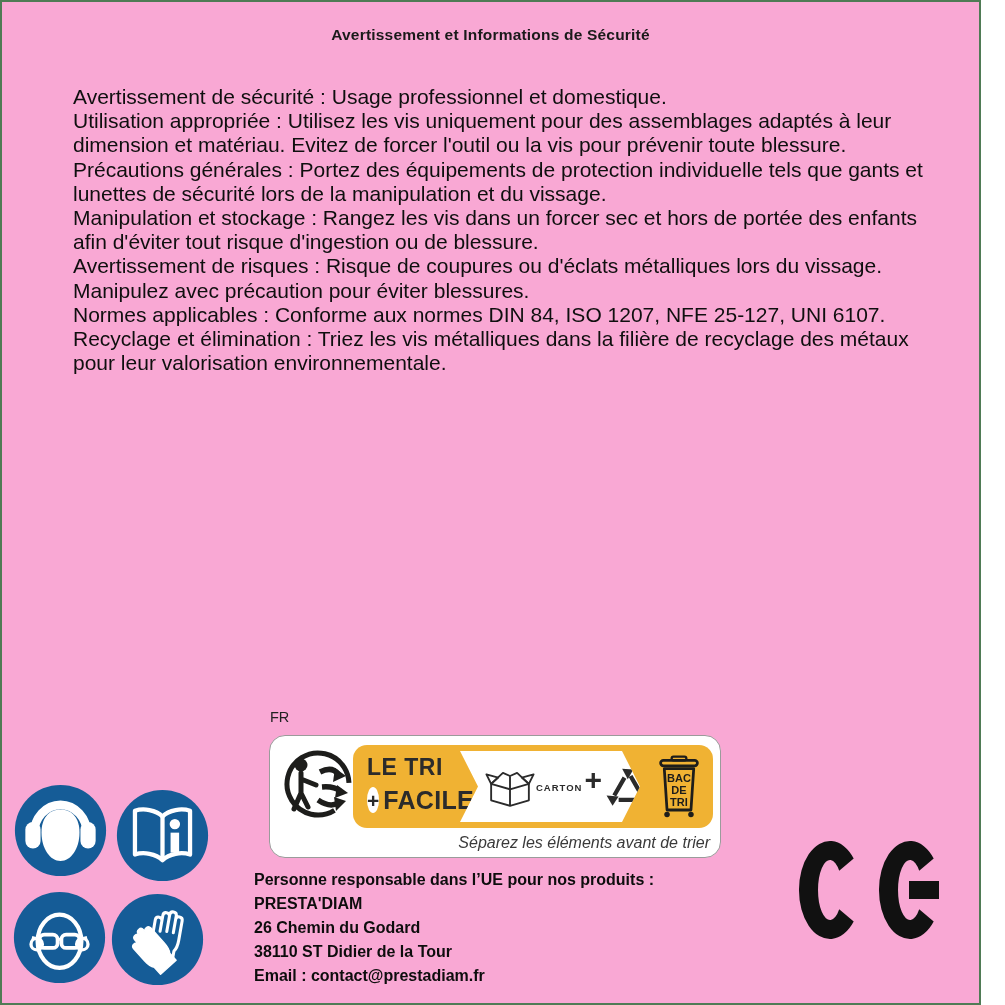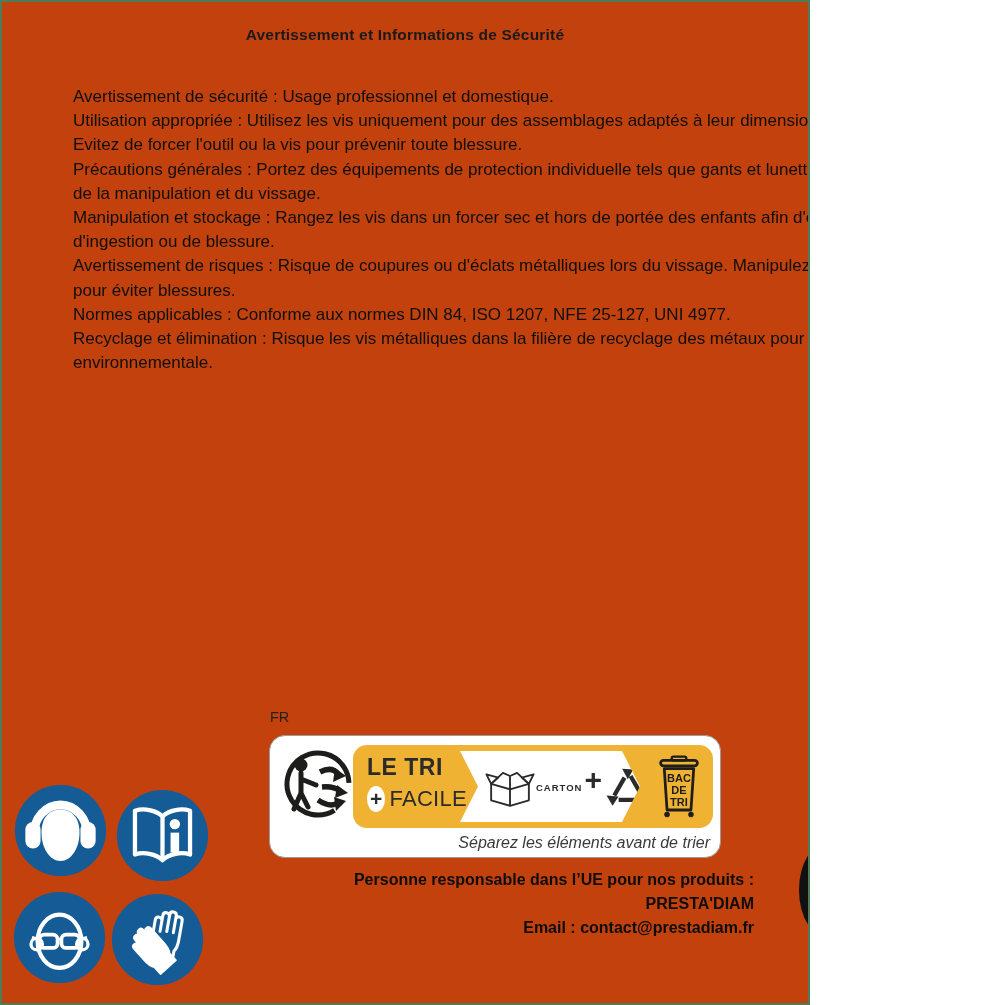--- a/index.html
+++ b/index.html
@@ -1,27 +1,27 @@
 <!DOCTYPE html>
 <html><head>
 <meta charset="utf-8">
 <style>
   html,body{margin:0;padding:0;background:#fff;}
   .page{
-    position:relative;width:810px;height:1005px;box-sizing:border-box;
-    border:2px solid #4f7b55;background:#c2410c;overflow:hidden;
+    position:relative;width:981px;height:1005px;box-sizing:border-box;
+    border:2px solid #4f7b55;background:#f9a8d4;overflow:hidden;
     font-family:"Liberation Sans", sans-serif;color:#111;
   }
   .title{
     position:absolute;top:24px;left:0;right:0;text-align:center;
     font-size:15.5px;font-weight:bold;color:#1a1a1a;letter-spacing:.2px;
   }
   .safety-text{
     position:absolute;left:71px;top:83px;width:878px;
-    font-size:17px;line-height:24.2px;color:#0f0f0f;
+    font-size:21px;line-height:24.2px;color:#0f0f0f;
   }
   .safety-text p{margin:0;}
   
   .iso-icon{position:absolute;}
   
   .fr-label{position:absolute;left:268px;top:707px;font-size:14.5px;font-weight:normal;color:#222;}
   .triman-box{
     position:absolute;left:267px;top:733px;width:452px;height:123px;
     border:1.5px solid #9b9b9b;border-radius:16px;background:#fff;box-sizing:border-box;
   }
@@ -31,57 +31,57 @@
     background:#f0b233;border-radius:14px;
   }
   .letri{position:absolute;left:14px;top:9px;width:100px;color:#2b2b2b;}
   .letri-line1{font-size:23px;font-weight:900;letter-spacing:.5px;line-height:1.2;}
   .letri-line2{display:flex;align-items:center;margin-top:4px;}
   .plus-circle{
     width:26px;height:26px;border-radius:50%;background:#fff;color:#2b2b2b;
     font-size:21px;font-weight:900;display:flex;align-items:center;justify-content:center;
     line-height:1;margin-right:4px;
   }
-  .letri-line2 .word{font-size:22px;font-weight:400;letter-spacing:.3px;}
+  .letri-line2 .word{font-size:25px;font-weight:700;letter-spacing:.3px;}
   .white-ribbon{
     position:absolute;left:107px;top:6px;width:180px;height:71px;background:#fff;
     clip-path:polygon(0 0,calc(100% - 18px) 0,100% 50%,calc(100% - 18px) 100%,0 100%,18px 50%);
     display:flex;align-items:center;justify-content:space-evenly;
     padding:0 20px 0 24px;box-sizing:border-box;
   }
   .material{display:flex;flex-direction:row;align-items:center;}
   .material-label{font-size:9.5px;font-weight:bold;color:#2b2b2b;letter-spacing:1px;margin-top:1px;}
   .materials-plus{font-size:30px;font-weight:900;color:#2b2b2b;line-height:1;margin:0 2px 14px 2px;}
   .bin-area{position:absolute;right:5px;top:5px;width:58px;height:73px;display:flex;align-items:center;justify-content:center;}
   .tagline{
     position:absolute;right:10px;bottom:5px;font-style:italic;font-weight:normal;
     font-size:16px;color:#3a3a3a;
   }
   .responsible{
-    position:absolute;left:252px;top:866px;width:500px;text-align:right;
+    position:absolute;left:252px;top:866px;width:500px;text-align:left;
     font-weight:bold;font-size:16px;line-height:24px;color:#0d0d0d;
   }
   .responsible div{white-space:nowrap;}
   .ce{position:absolute;left:795px;top:838px;}
 </style>
 </head>
 <body>
 
 <div class="page">
 
   <div class="title">Avertissement et Informations de Sécurité</div>
 
   <div class="safety-text">
     <p>Avertissement de sécurité : Usage professionnel et domestique.</p>
     <p>Utilisation appropriée : Utilisez les vis uniquement pour des assemblages adaptés à leur dimension et matériau. Evitez de forcer l'outil ou la vis pour prévenir toute blessure.</p>
     <p>Précautions générales : Portez des équipements de protection individuelle tels que gants et lunettes de sécurité lors de la manipulation et du vissage.</p>
     <p>Manipulation et stockage : Rangez les vis dans un forcer sec et hors de portée des enfants afin d'éviter tout risque d'ingestion ou de blessure.</p>
     <p>Avertissement de risques : Risque de coupures ou d'éclats métalliques lors du vissage. Manipulez avec précaution pour éviter blessures.</p>
-    <p>Normes applicables : Conforme aux normes DIN 84, ISO 1207, NFE 25-127, UNI 4977.</p>
-    <p>Recyclage et élimination : Risque les vis métalliques dans la filière de recyclage des métaux pour leur valorisation environnementale.</p>
+    <p>Normes applicables : Conforme aux normes DIN 84, ISO 1207, NFE 25-127, UNI 6107.</p>
+    <p>Recyclage et élimination : Triez les vis métalliques dans la filière de recyclage des métaux pour leur valorisation environnementale.</p>
   </div>
 
   <div class="iso-icon" style="left:11px;top:781px;">
     <svg width="95" height="95" viewBox="0 0 100 100">
       <circle cx="50" cy="50" r="48" fill="#155c97"></circle>
       <path d="M22,54 A28,31 0 0 1 78,54" stroke="#fff" stroke-width="9" fill="none"></path>
       <path d="M50,28 c-13,0 -20,10 -20,24 c0,17 9,30 20,30 c11,0 20,-13 20,-30 c0,-14 -7,-24 -20,-24 Z" fill="#fff"></path>
       <rect x="13" y="41" width="16" height="28" rx="8" fill="#fff"></rect>
       <rect x="71" y="41" width="16" height="28" rx="8" fill="#fff"></rect>
     </svg>
@@ -190,20 +190,22 @@
         </svg>
       </div>
     </div>
 
     <div class="tagline">Séparez les éléments avant de trier</div>
   </div>
 
   <div class="responsible">
     <div>Personne responsable dans l’UE pour nos produits :</div>
     <div>PRESTA'DIAM</div>
+    <div>26 Chemin du Godard</div>
+    <div>38110 ST Didier de la Tour</div>
     <div>Email : contact@prestadiam.fr</div>
   </div>
 
   <div class="ce">
     <svg width="150" height="104" viewBox="0 0 150 104">
       <g transform="translate(33,50)" fill="#111">
         <path d="M 23.7,-31.5 A 31,49 0 1 0 23.7,31.5 L 9.2,19.3 A 12,30 0 1 1 9.2,-19.3 Z"></path>
       </g>
       <g transform="translate(113,50)" fill="#111">
         <path d="M 23.7,-31.5 A 31,49 0 1 0 23.7,31.5 L 9.2,19.3 A 12,30 0 1 1 9.2,-19.3 Z"></path>

